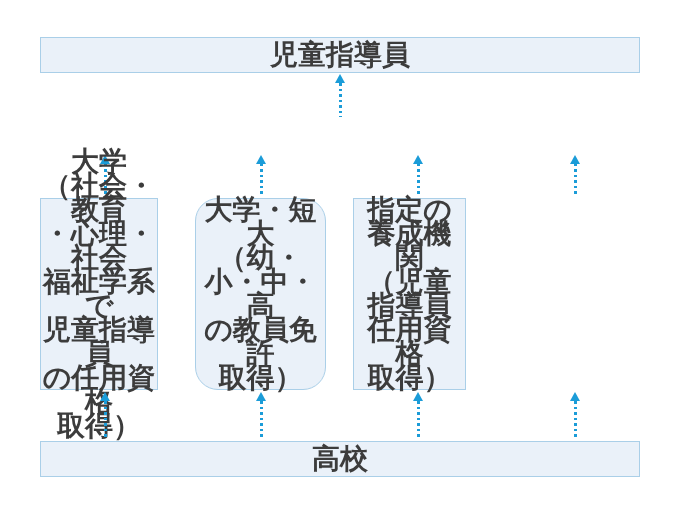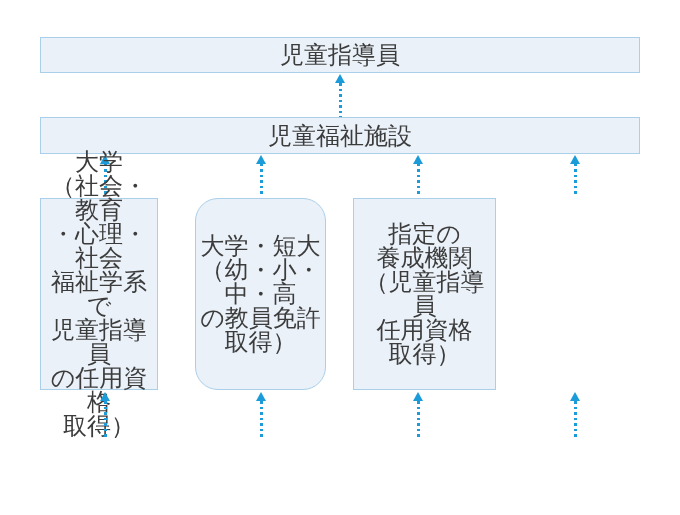--- a/index.html
+++ b/index.html
@@ -22,35 +22,36 @@
     overflow: hidden;
   }
   .box {
     position: absolute;
     background: var(--box-fill);
     border: 1.5px solid var(--box-border);
     display: flex;
     align-items: center;
     justify-content: center;
     text-align: center;
-    font-size: 24px;
+    font-size: 28px;
     line-height: 24px;
     color: var(--text);
+    font-weight: bold;
   }
   .box .label { white-space: pre-line; }
   
   .row-box { left: 40px; width: 600px; height: 37px; }
   .box-goal     { top: 37px; height: 36px; }
   .box-facility { top: 117px; }
   .box-highschool { top: 441px; height: 36px; }
   
   .path-box { top: 198px; height: 192px; }
   .path-0 { left: 40px;  width: 118px; }
   .path-1 { left: 195px; width: 131px; border-radius: 23px; }
-  .path-2 { left: 353px; width: 143px; }
+  .path-2 { left: 353px; width: 113px; }
   .path-3 { left: 510px; width: 130px; }
   
   .arrow {
     position: absolute;
     width: 12px;
     display: flex;
     flex-direction: column;
     align-items: center;
   }
   .arrow-head {
@@ -85,23 +86,20 @@
 
   <div class="box row-box box-goal">
     <span class="label">児童指導員</span>
   </div>
 
   <div class="arrow arrow-top">
     <span class="arrow-head"></span>
     <span class="arrow-line"></span>
   </div>
 
-  <div class="box row-box box-facility">
-    <span class="label">児童福祉施設</span>
-  </div>
 
   <div class="arrow arrow-mid-0">
     <span class="arrow-head"></span>
     <span class="arrow-line"></span>
   </div>
   <div class="arrow arrow-mid-1">
     <span class="arrow-head"></span>
     <span class="arrow-line"></span>
   </div>
   <div class="arrow arrow-mid-2">
@@ -146,14 +144,17 @@
   </div>
   <div class="arrow arrow-bot-2">
     <span class="arrow-head"></span>
     <span class="arrow-line"></span>
   </div>
   <div class="arrow arrow-bot-3">
     <span class="arrow-head"></span>
     <span class="arrow-line"></span>
   </div>
 
+  <div class="box row-box box-highschool">
+    <span class="label">高校</span>
+  </div>
 
 </div>
 
 </body></html>

